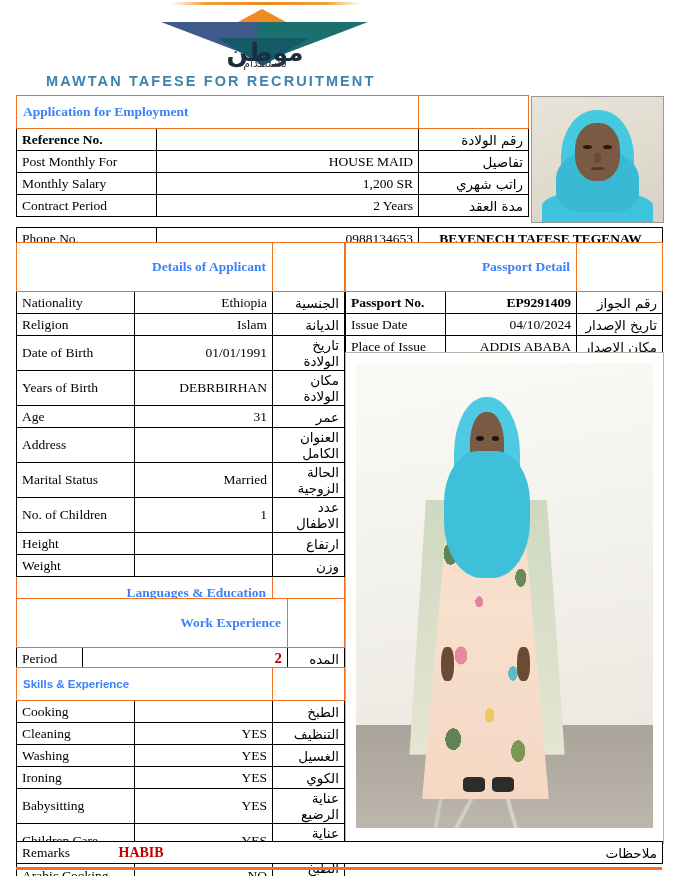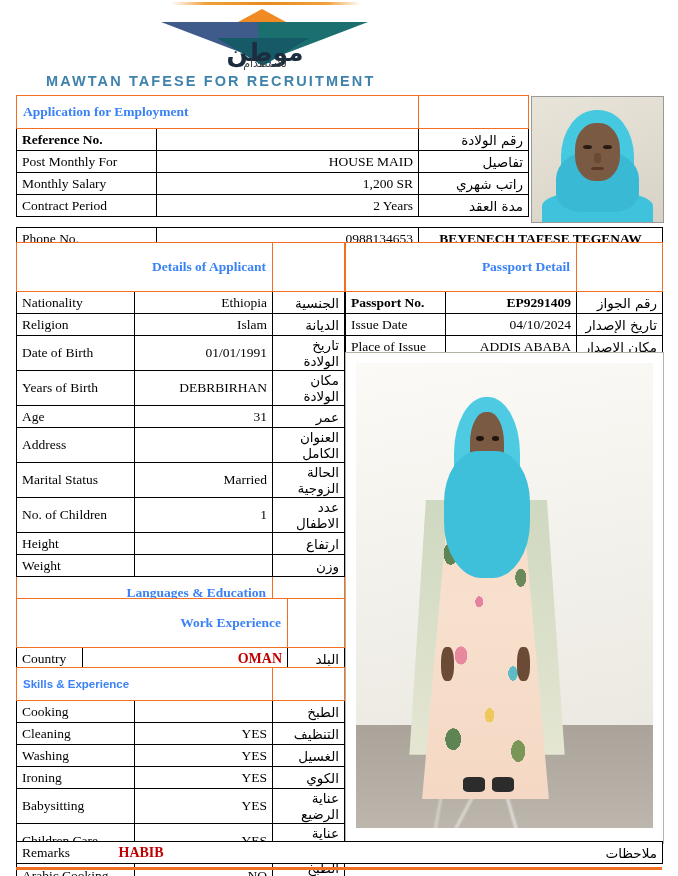--- a/index.html
+++ b/index.html
@@ -342,20 +342,25 @@
         <col style="width:66px">
         <col style="width:205px">
         <col style="width:57px">
       </colgroup>
     <tbody>
       <tr>
         <td class="sec-head sec-head-en ctr" colspan="2">Work Experience</td>
         <td class="sec-head ar-head">خبرة في العمل</td>
       </tr>
       <tr>
+        <td>Period</td>
+        <td class="ctr red" style="font-size:15px;">2</td>
+        <td class="ar">المده</td>
+      </tr>
+      <tr>
         <td>Country</td>
         <td class="ctr red" style="font-size:14px;">OMAN</td>
         <td class="ar">البلد</td>
       </tr>
     </tbody>
   </table>
 
   <table class="tbl" style="position:absolute;left:16px;top:572px;width:328px;">
     <colgroup>
         <col style="width:118px">

